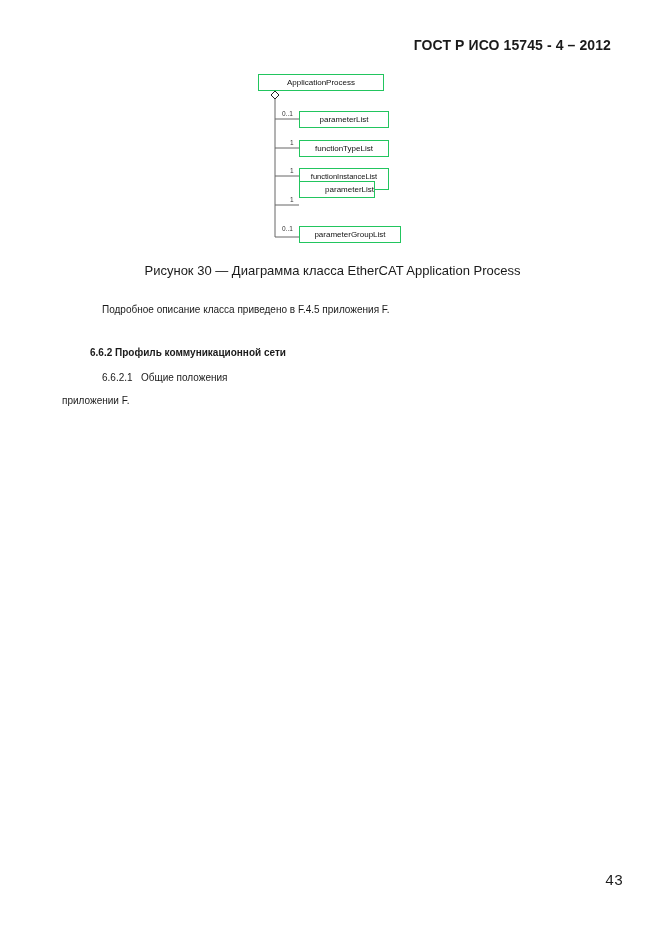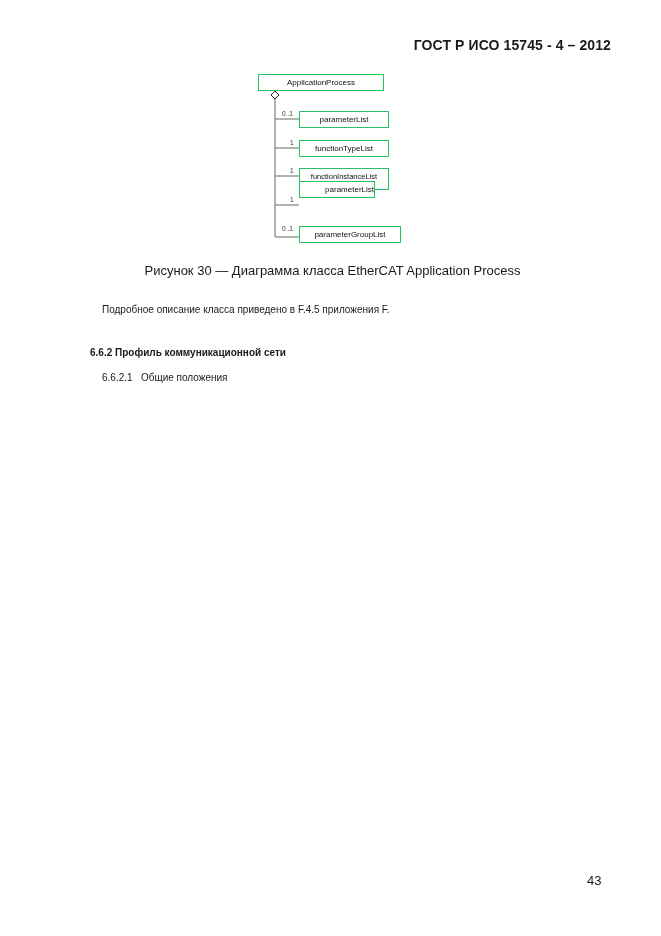--- a/index.html
+++ b/index.html
@@ -10,21 +10,21 @@
   .uml-box { position:absolute; border:1px solid #22c55e; background:#fff; font-size:8px; text-align:center; line-height:15px; box-sizing:border-box; color:#111; }
   .mult { position:absolute; font-size:6.5px; color:#333; }
   .caption { left:0; width:661px; top:263px; text-align:center; font-size:13px; padding-left:2px; }
   .para { font-size:10px; line-height:26px; }
   .p1 { left:102px; top:297px; }
   .h662 { left:90px; top:340px; font-weight:bold; }
   .h6621 { left:102px; top:365px; }
   .justify { left:62px; top:388px; width:535px; text-align:justify; text-indent:40px; }
   .justify .line { display:block; text-align:justify; text-align-last:justify; }
   .justify .last { text-align-last:left; text-indent:0; }
-  .pagenum { left:587px; top:873px; font-size:13px; font-family:Liberation Sans, sans-serif; }
+  .pagenum { left:605px; top:873px; font-size:15px; font-family:Liberation Mono, monospace; }
 </style>
 </head>
 <body>
 
 <div class="abs header">ГОСТ Р ИСО 15745 - 4 – 2012</div>
 
 <div class="abs diagram">
   <svg width="661" height="260" style="position:absolute;left:0;top:0">
     <polygon points="275,91 279,95 275,99 271,95" fill="#fff" stroke="#222" stroke-width="1"></polygon>
     <line x1="275" y1="99" x2="275" y2="237" stroke="#666" stroke-width="1"></line>
@@ -55,15 +55,16 @@
 
 <div class="abs caption">Рисунок 30 — Диаграмма класса EtherCAT Application Process</div>
 
 <div class="abs para p1">Подробное описание класса приведено в F.4.5 приложения F.</div>
 
 <div class="abs para h662">6.6.2 Профиль коммуникационной сети</div>
 
 <div class="abs para h6621" style="white-space:pre;">6.6.2.1   Общие положения</div>
 
 <div class="abs para justify">
+  <span class="line last">приложении F.</span>
 </div>
 
 <div class="abs pagenum">43</div>
 
 </body></html>

